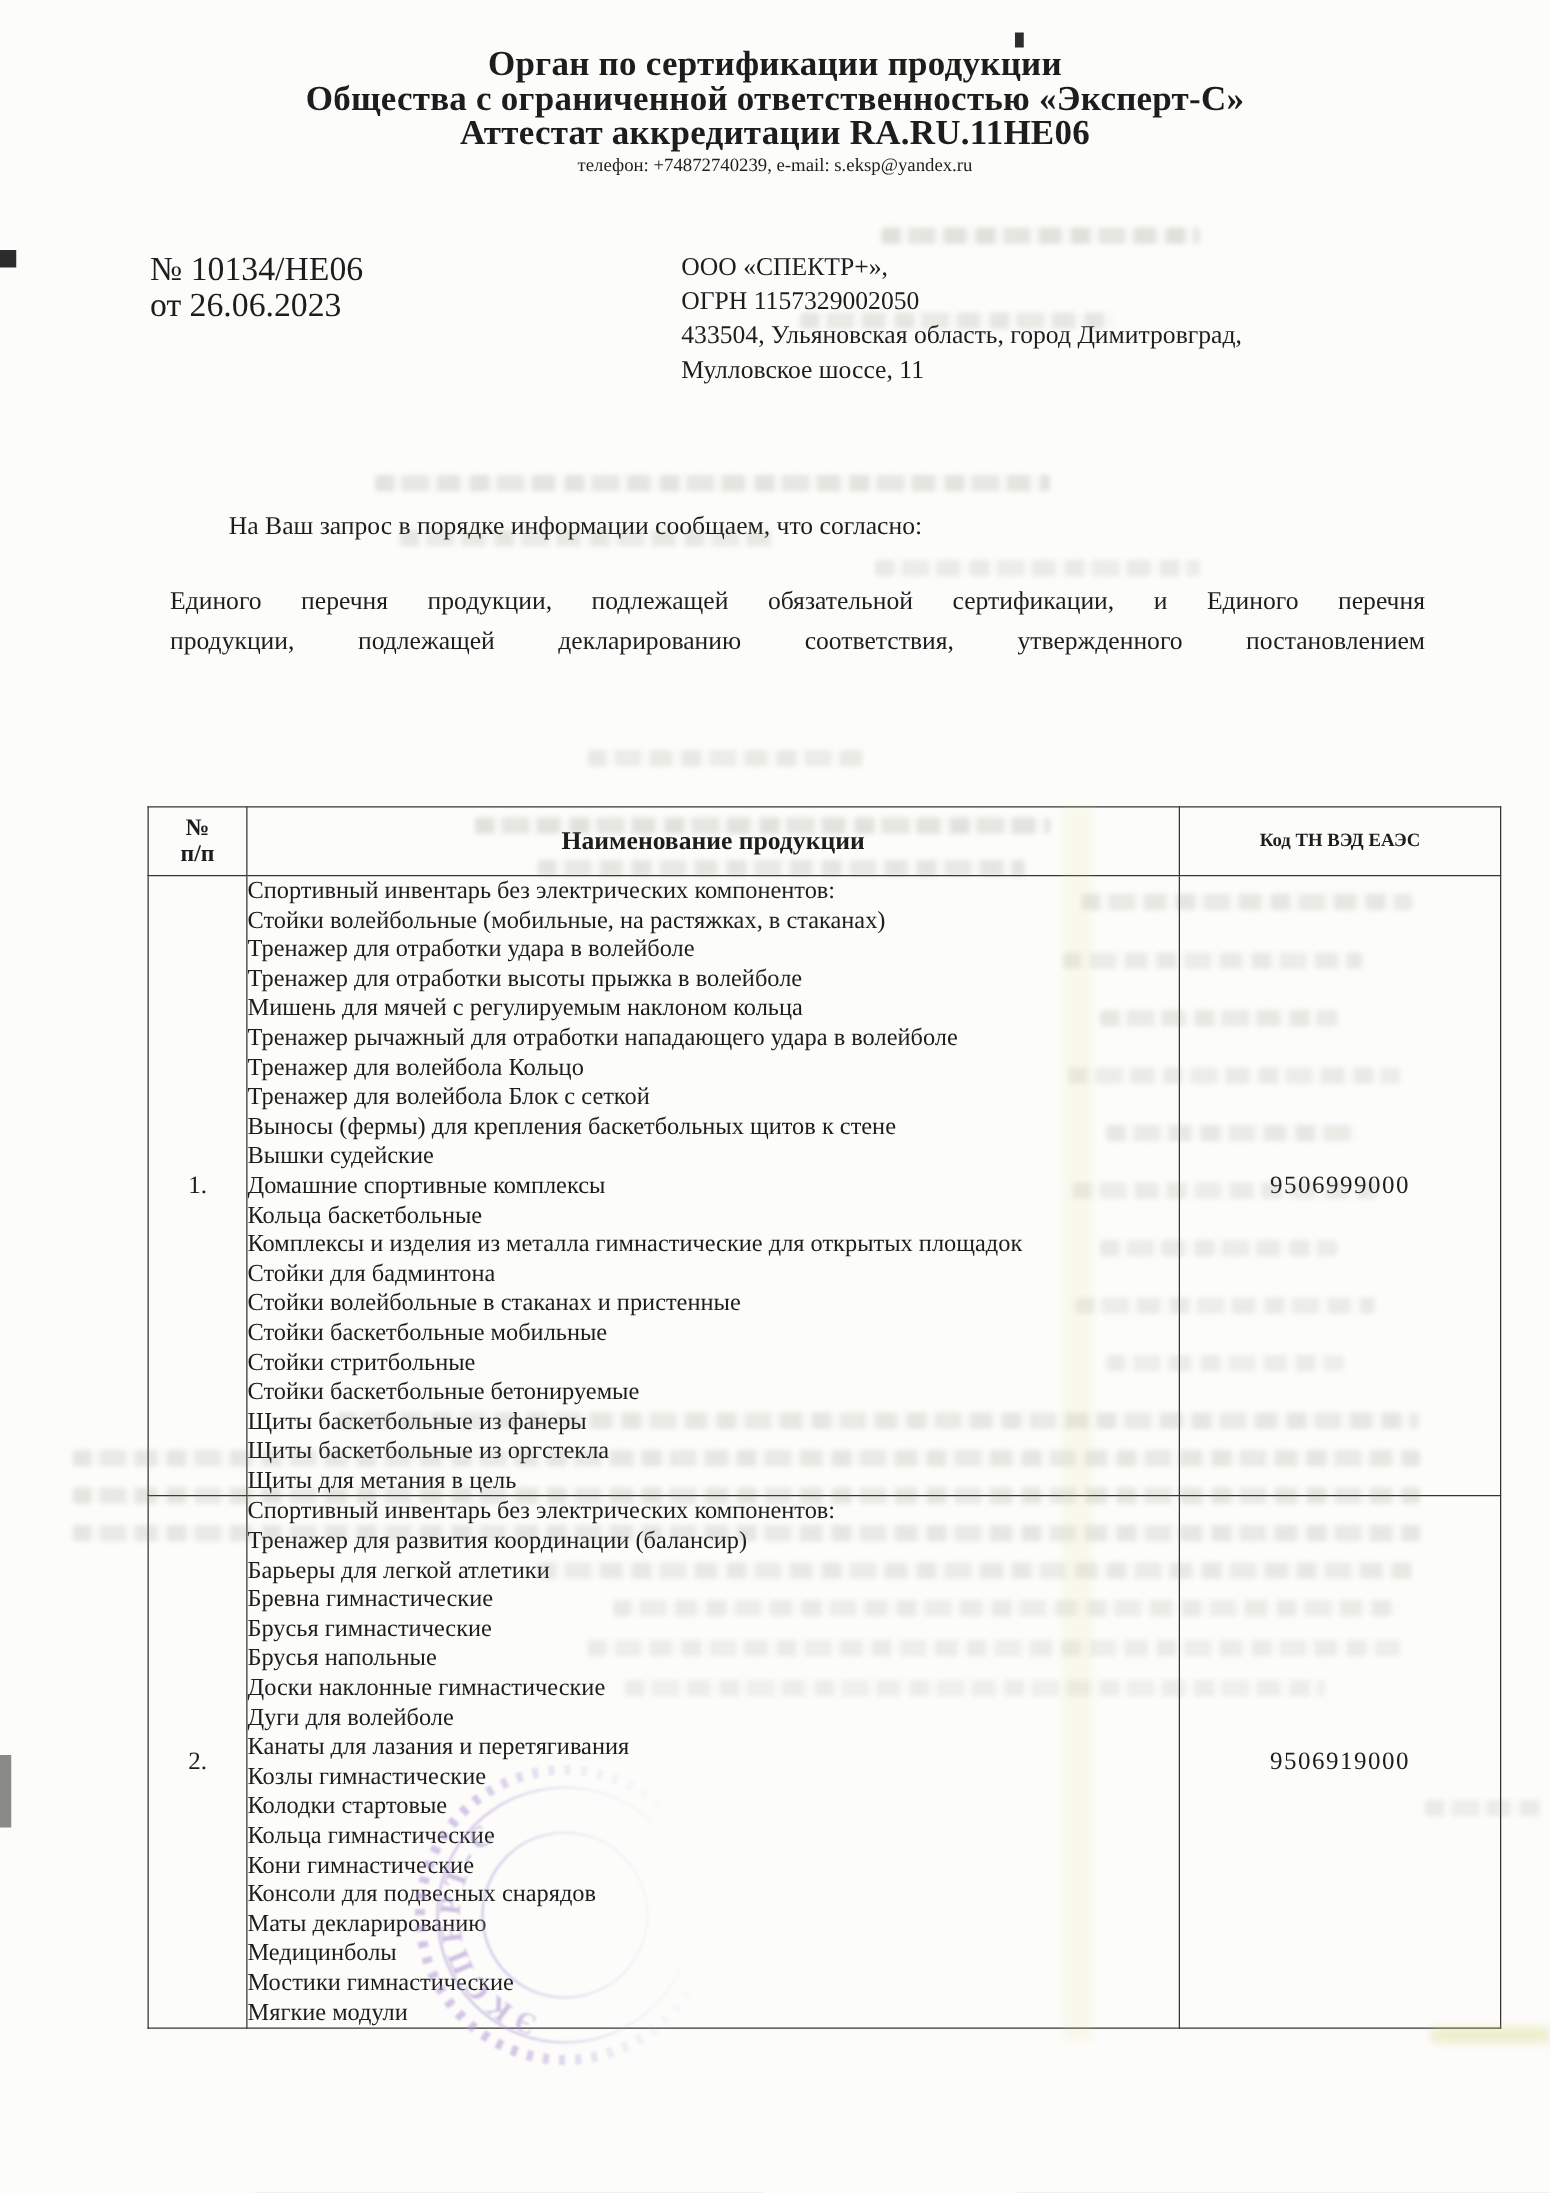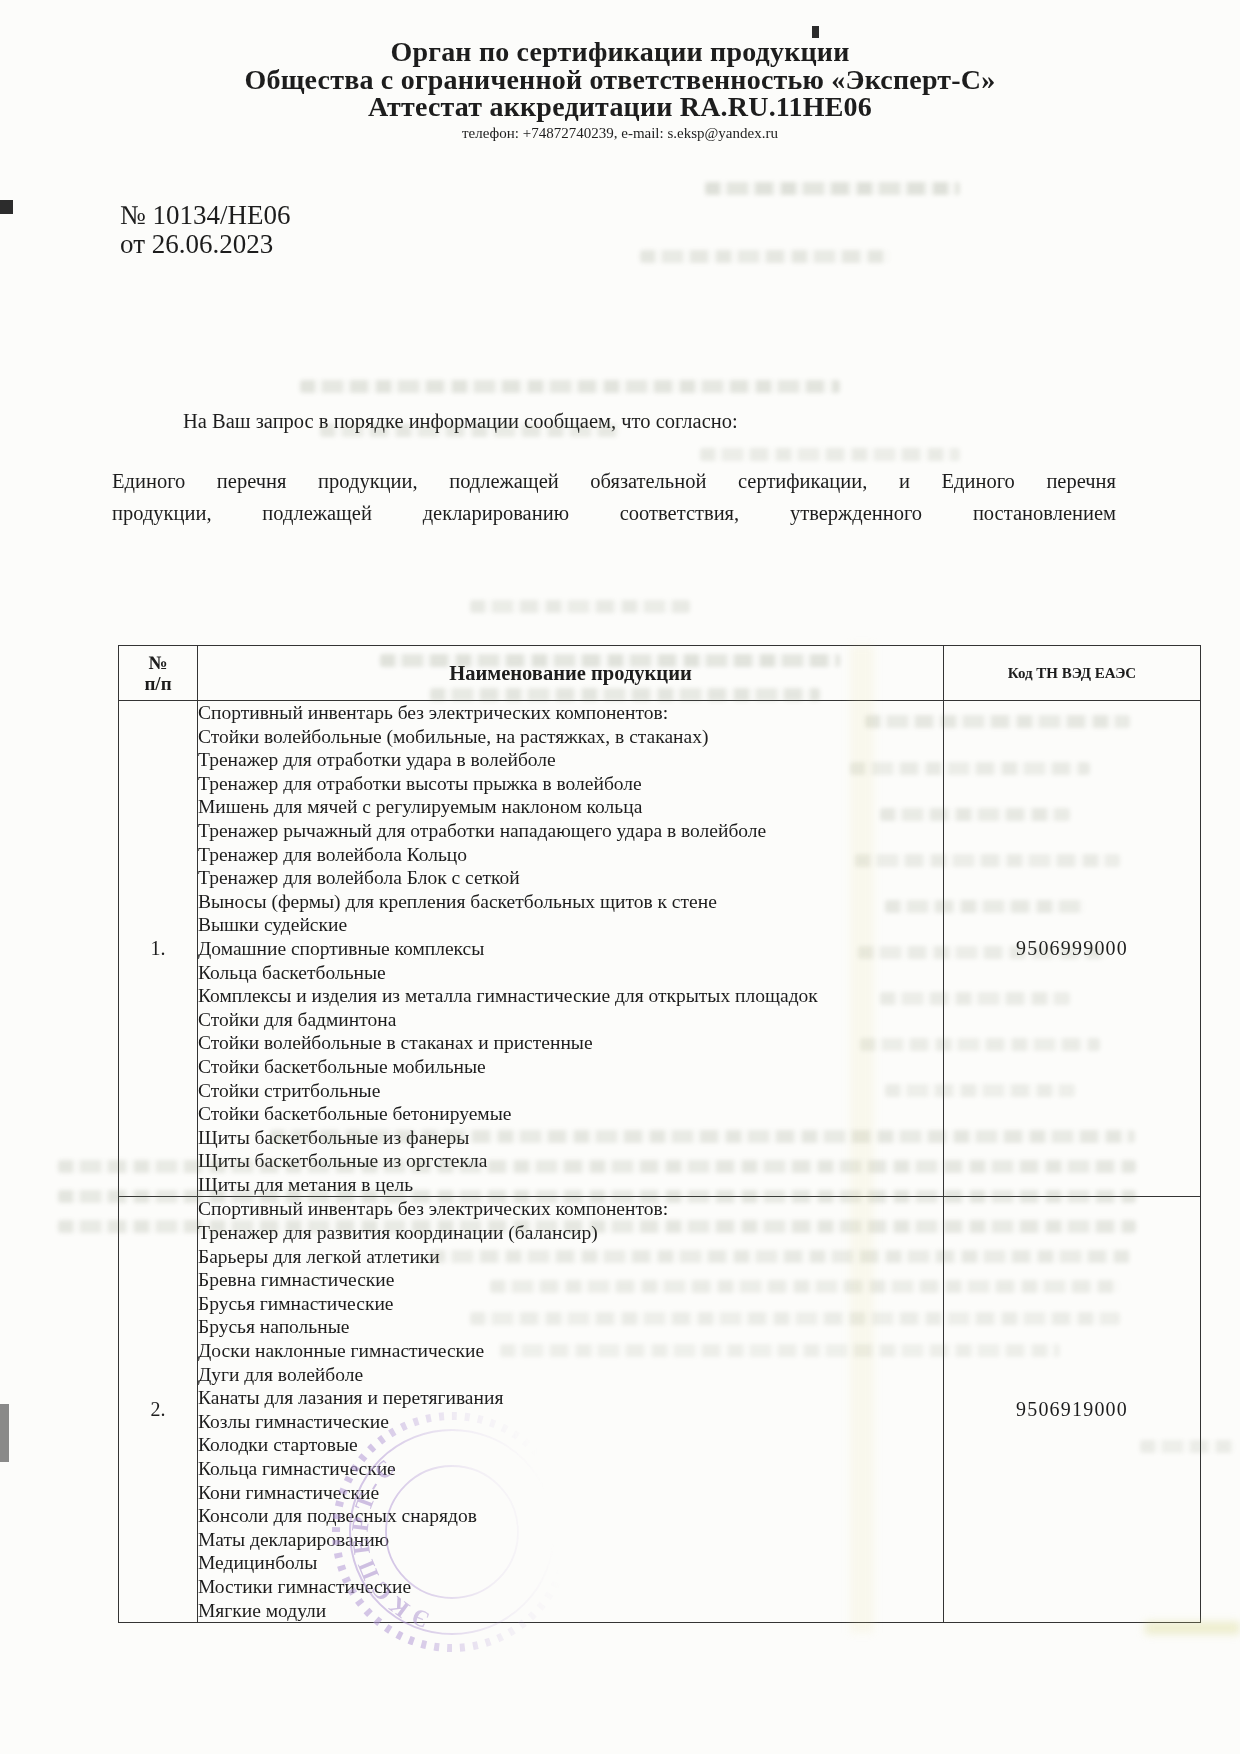--- a/index.html
+++ b/index.html
@@ -15,21 +15,21 @@
   .letterhead{position:absolute; top:38px; left:0; width:100%; text-align:center;}
   .lh-line{font-size:28px; line-height:27.5px; letter-spacing:.2px;font-weight:bold;}
   .lh-sub{font-size:15px; line-height:17.5px; margin-top:4px;}
 
   
   .ref-block{position:absolute; left:120px; top:201px; font-size:27px; line-height:28.5px;}
   .recipient{position:absolute; left:545px; top:201px; font-size:20.5px; line-height:27.2px;}
 
   
   .intro{position:absolute; left:183px; top:410px; font-size:20.5px;}
-  .paragraph{position:absolute; left:112px; top:466px; width:1004px; font-size:20.5px; line-height:31.6px;}
+  .paragraph{position:absolute; left:136px; top:466px; width:1004px; font-size:20.5px; line-height:31.6px;}
   .para-line{text-align:justify; text-align-last:justify;}
   .para-line.last{text-align:left; text-align-last:left;}
 
   
   table.products{
     position:absolute; left:118px; top:645px; width:1082px;
     border-collapse:collapse; table-layout:fixed;
   }
   table.products col.c-num{width:79px;}
   table.products col.c-name{width:746px;}
@@ -76,20 +76,26 @@
     <div class="lh-line">Общества с ограниченной ответственностью «Эксперт-С»</div>
     <div class="lh-line">Аттестат аккредитации RA.RU.11НЕ06</div>
     <div class="lh-sub">телефон: +74872740239, e-mail: s.eksp@yandex.ru</div>
   </div>
 
   <div class="ref-block">
     <div>№ 10134/НЕ06</div>
     <div>от 26.06.2023</div>
   </div>
 
+  <div class="recipient">
+    <div>ООО «СПЕКТР+»,</div>
+    <div>ОГРН 1157329002050</div>
+    <div>433504, Ульяновская область, город Димитровград,</div>
+    <div>Мулловское шоссе, 11</div>
+  </div>
 
   <div class="intro">На Ваш запрос в порядке информации сообщаем, что согласно:</div>
   <div class="paragraph">
     <div class="para-line">Единого перечня продукции, подлежащей обязательной сертификации, и Единого перечня</div>
     <div class="para-line">продукции, подлежащей декларированию соответствия, утвержденного постановлением</div>
   </div>
 
   <table class="products">
     <colgroup>
         <col class="c-num">

